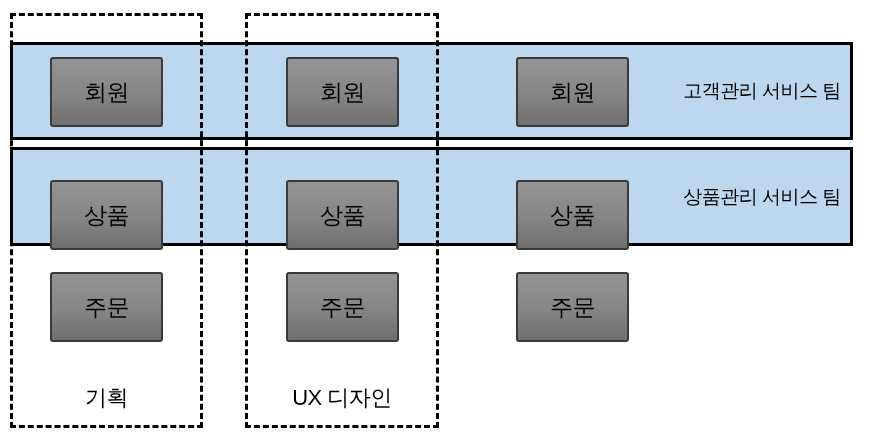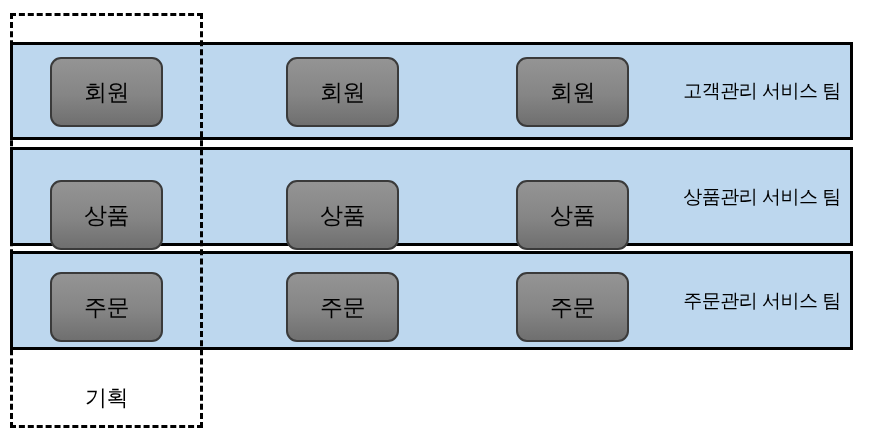--- a/index.html
+++ b/index.html
@@ -72,21 +72,21 @@
     letter-spacing: -0.5px;
     white-space: nowrap;
   }
 
   
   .service-box {
     position: absolute;
     width: 113px;
     height: 70px;
     border: 2px solid #3A3A3A;
-    border-radius: 11px;
+    border-radius: 3px;
     box-sizing: border-box;
     background: linear-gradient(180deg, #949494 0%, #858585 55%, #6F6F6F 100%);
     display: flex;
     align-items: center;
     justify-content: center;
     font-size: 23px;
     letter-spacing: -0.5px;
     color: #000000;
     z-index: 3;
   }
@@ -101,26 +101,26 @@
 <body>
 
 <div class="canvas">
 
   <div class="team-row row-0">
     <div class="team-label">고객관리 서비스 팀</div>
   </div>
   <div class="team-row row-1">
     <div class="team-label">상품관리 서비스 팀</div>
   </div>
-  <div class="team-row row-2">
-    <div class="team-label">주문관리 서비스 팀</div>
-  </div>
 
   <div class="func-col col-0">
     <div class="col-label">기획</div>
+  </div>
+  <div class="func-col col-1">
+    <div class="col-label">UX 디자인</div>
   </div>
 
   <div class="service-box bc-0 br-0">회원</div>
   <div class="service-box bc-1 br-0">회원</div>
   <div class="service-box bc-2 br-0">회원</div>
 
   <div class="service-box bc-0 br-1">상품</div>
   <div class="service-box bc-1 br-1">상품</div>
   <div class="service-box bc-2 br-1">상품</div>
 

